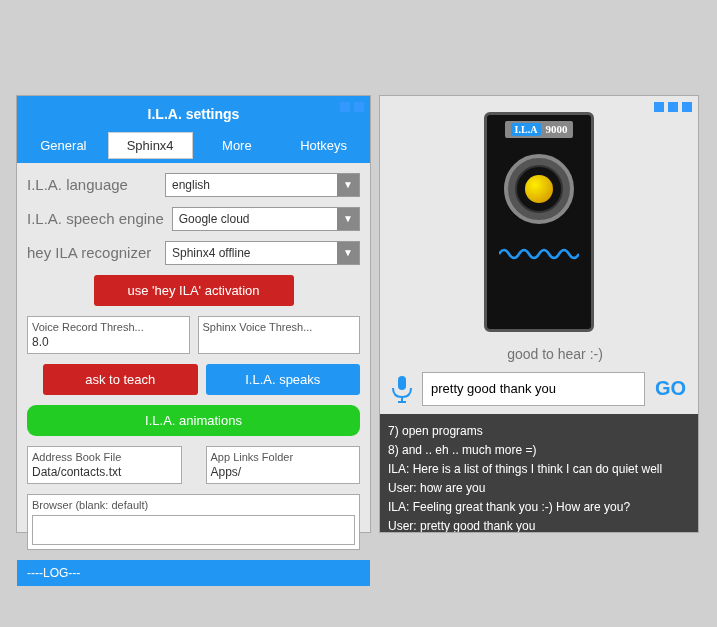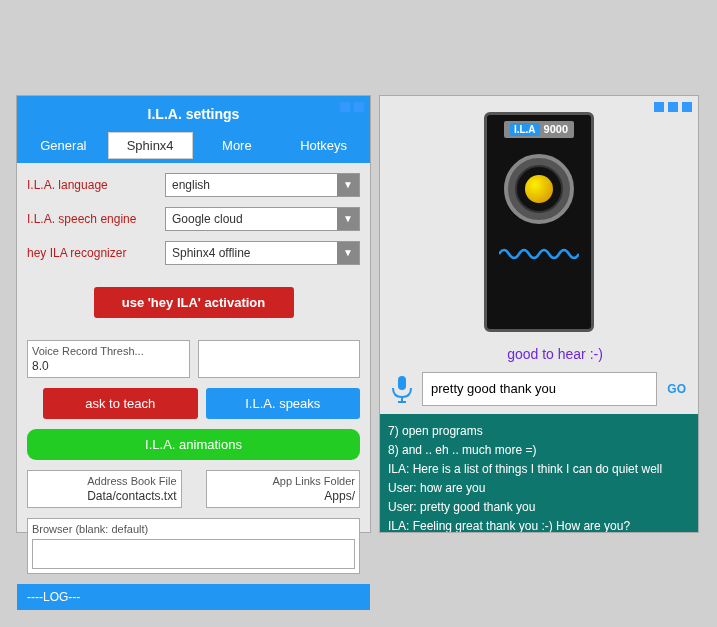--- a/index.html
+++ b/index.html
@@ -81,22 +81,22 @@
       flex-direction: column;
       gap: 10px;
     }
     .field-row {
       display: flex;
       align-items: center;
       gap: 8px;
     }
     .field-label {
       min-width: 130px;
-      color: #b91c1c;
-      font-size: 12px;
+      color: #737373;
+      font-size: 15px;
     }
     .field-select-wrap {
       display: flex;
       align-items: center;
       border: 1px solid #999;
       background: white;
       flex: 1;
     }
     .field-select-text {
       flex: 1;
@@ -116,25 +116,24 @@
       cursor: pointer;
     }
     .hey-ila-btn {
       background: #cc2222;
       color: white;
       border: none;
       padding: 8px 20px;
       font-size: 13px;
       cursor: pointer;
       border-radius: 3px;
-      margin: 12px auto;
+      margin: 0 auto;
       display: block;
       width: 200px;
       text-align: center;
-      font-weight: bold;
     }
     .threshold-section {
       display: flex;
       gap: 8px;
     }
     .threshold-box {
       flex: 1;
       border: 1px solid #aaa;
       padding: 4px;
       background: white;
@@ -179,21 +178,20 @@
       border: none;
       padding: 8px 0;
       width: 100%;
       cursor: pointer;
       border-radius: 9px;
       font-size: 13px;
     }
     .address-section {
       display: flex;
       gap: 24px;
-      text-align: right;
     }
     .address-box {
       flex: 1;
       border: 1px solid #aaa;
       padding: 4px;
       background: white;
     }
     .address-label {
       font-size: 11px;
       color: #555;
@@ -241,20 +239,21 @@
       top: 6px;
       right: 6px;
       display: flex;
       gap: 4px;
     }
     .ila-robot-section {
       display: flex;
       justify-content: center;
       align-items: center;
       padding: 16px 10px 8px;
+      font-family: Liberation Serif, serif;
     }
     .robot-body {
       width: 110px;
       height: 220px;
       background: #111;
       border: 3px solid #555;
       border-radius: 6px;
       display: flex;
       flex-direction: column;
       align-items: center;
@@ -306,21 +305,21 @@
       border-radius: 50%;
       background: radial-gradient(circle at 35% 35%, #ffee00, #cc8800);
     }
     .robot-wave {
       margin-top: 20px;
       width: 80px;
       height: 20px;
     }
     .ila-status-text {
       text-align: center;
-      color: #6d28d9;
+      color: #737373;
       font-size: 14px;
       padding: 6px 0 10px;
       margin-left: 32px;
     }
     .chat-input-row {
       display: flex;
       align-items: center;
       padding: 0 8px 8px;
       gap: 6px;
     }
@@ -338,28 +337,28 @@
       flex: 1;
       border: 1px solid #aaa;
       padding: 6px 8px;
       font-size: 13px;
       height: 34px;
     }
     .go-btn {
       background: none;
       border: none;
       color: #2196F3;
-      font-size: 12px;
+      font-size: 20px;
       font-weight: bold;
       cursor: pointer;
       padding: 0 4px;
     }
     .chat-log {
       flex: 1;
-      background: #0f766e;
+      background: #404040;
       color: white;
       font-size: 12px;
       padding: 8px;
       overflow-y: auto;
       line-height: 1.6;
     }
   </style>
 </head>
 <body>
 
@@ -406,20 +405,21 @@
       </div>
 
       <button class="hey-ila-btn">use 'hey ILA' activation</button>
 
       <div class="threshold-section">
         <div class="threshold-box">
           <div class="threshold-label">Voice Record Thresh...</div>
           <div class="threshold-value">8.0</div>
         </div>
         <div class="threshold-box">
+          <div class="threshold-label">Sphinx Voice Thresh...</div>
         </div>
       </div>
 
       <div class="action-row">
         <button class="btn-red">ask to teach</button>
         <button class="btn-blue-action">I.L.A. speaks</button>
       </div>
 
       <button class="btn-green">I.L.A. animations</button>
 
@@ -482,17 +482,17 @@
       <input class="chat-input" type="text" value="pretty good thank you" style="">
       <button class="go-btn">GO</button>
     </div>
 
     <div class="chat-log" id="chat-log-content">
         <div>7) open programs</div>
         <div>8) and .. eh .. much more =)</div>
         <div></div>
         <div>ILA: Here is a list of things I think I can do quiet well</div>
         <div>User: how are you</div>
+        <div>ILA: Feeling great thank you :-) How are you?</div>
         <div>User: pretty good thank you</div>
-        <div>ILA: Feeling great thank you :-) How are you?</div>
       </div>
   </div>
 </div>
 
 </body></html>

